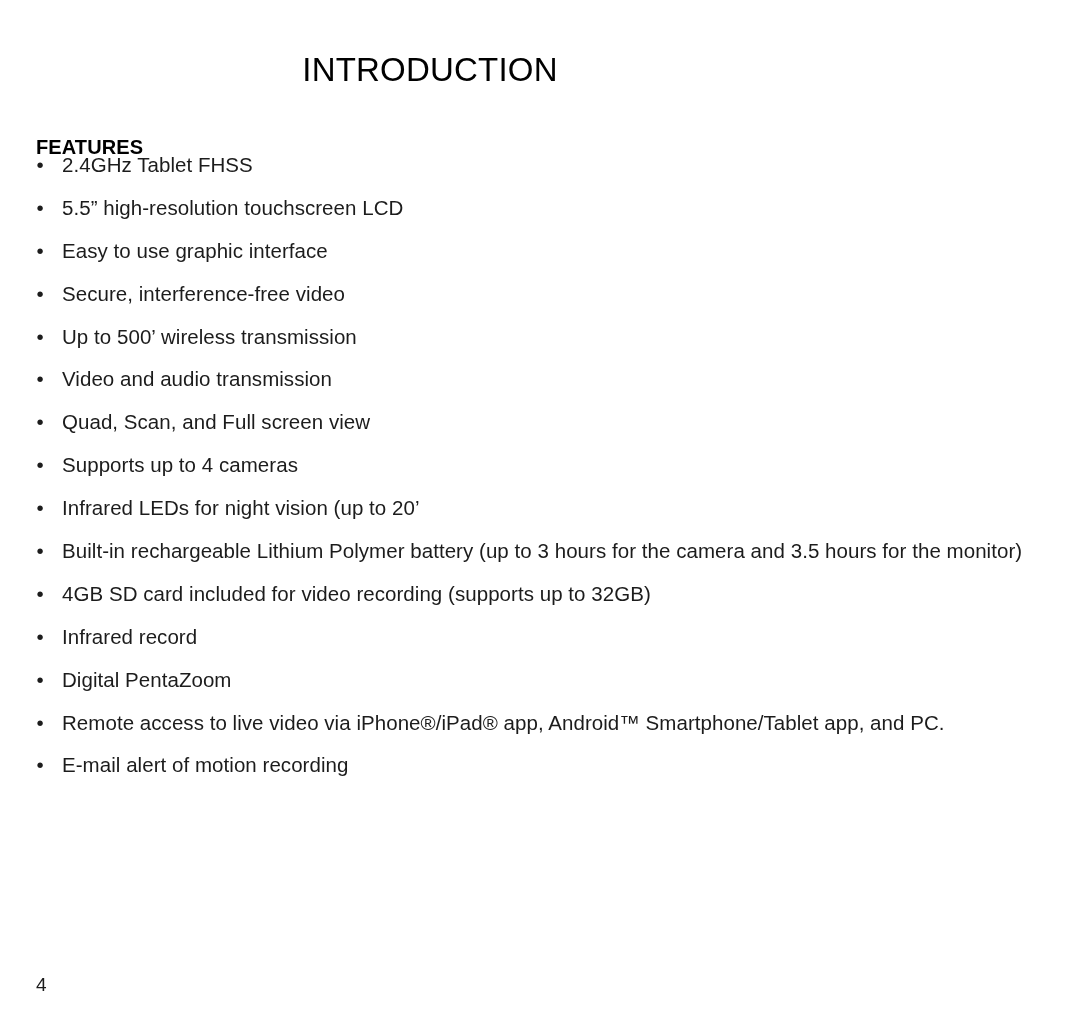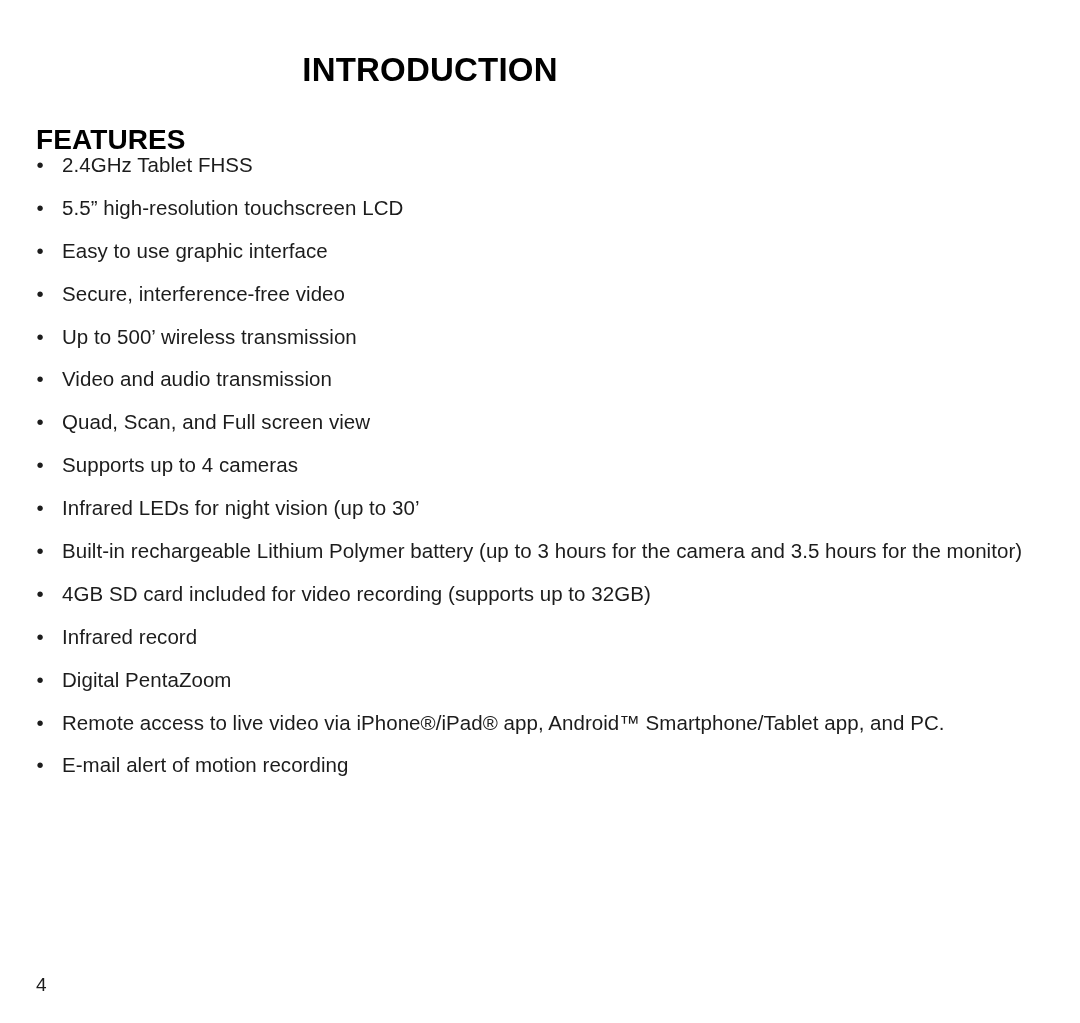--- a/index.html
+++ b/index.html
@@ -23,32 +23,32 @@
   }
 
   
   .chapter-title {
     position: absolute;
     top: 28px;
     left: 0;
     width: 860px;
     text-align: center;
     font-size: 33px;
-    font-weight: bold;
+    font-weight: normal;
     letter-spacing: 0.2px;
     color: #000000;
     line-height: 1.2;
   }
 
   
   .section-heading {
     position: absolute;
-    top: 100px;
+    top: 118px;
     left: 36px;
-    font-size: 28px;
+    font-size: 20px;
     font-weight: bold;
     letter-spacing: 0.1px;
     color: #000000;
     line-height: 1.2;
   }
 
   
   .feature-list {
     position: absolute;
     top: 150px;
@@ -135,21 +135,21 @@
       <li class="feature-item">
         <span class="bullet">•</span>
         <span class="feature-text">Quad, Scan, and Full screen view</span>
       </li>
       <li class="feature-item">
         <span class="bullet">•</span>
         <span class="feature-text">Supports up to 4 cameras</span>
       </li>
       <li class="feature-item">
         <span class="bullet">•</span>
-        <span class="feature-text">Infrared LEDs for night vision (up to 30’</span>
+        <span class="feature-text">Infrared LEDs for night vision (up to 20’</span>
       </li>
       <li class="feature-item wrap">
         <span class="bullet">•</span>
         <span class="feature-text">Built-in rechargeable Lithium Polymer battery (up to 3 hours for the camera and 3.5 hours for the monitor)</span>
       </li>
       <li class="feature-item">
         <span class="bullet">•</span>
         <span class="feature-text">4GB SD card included for video recording (supports up to 32GB)</span>
       </li>
       <li class="feature-item">

